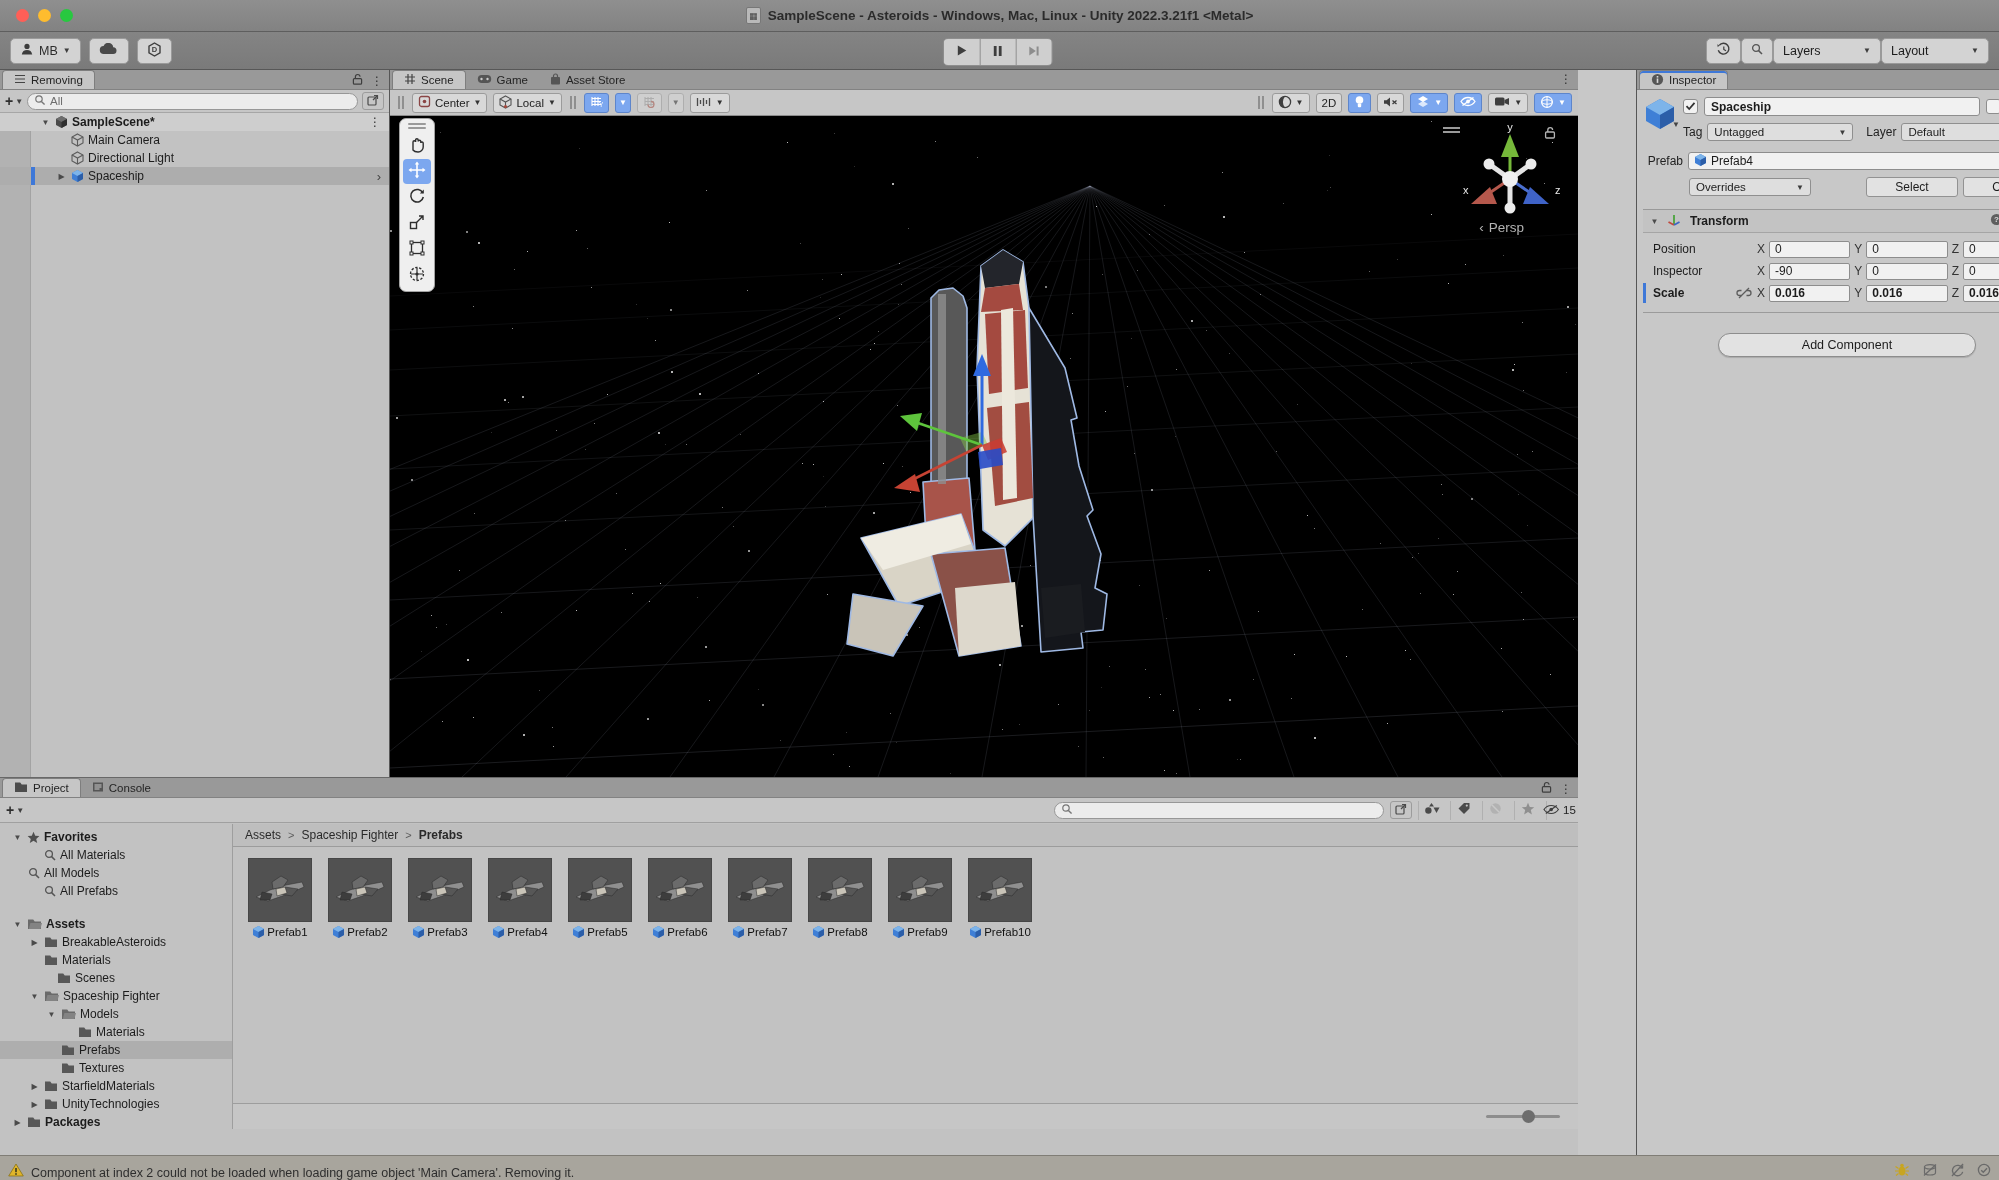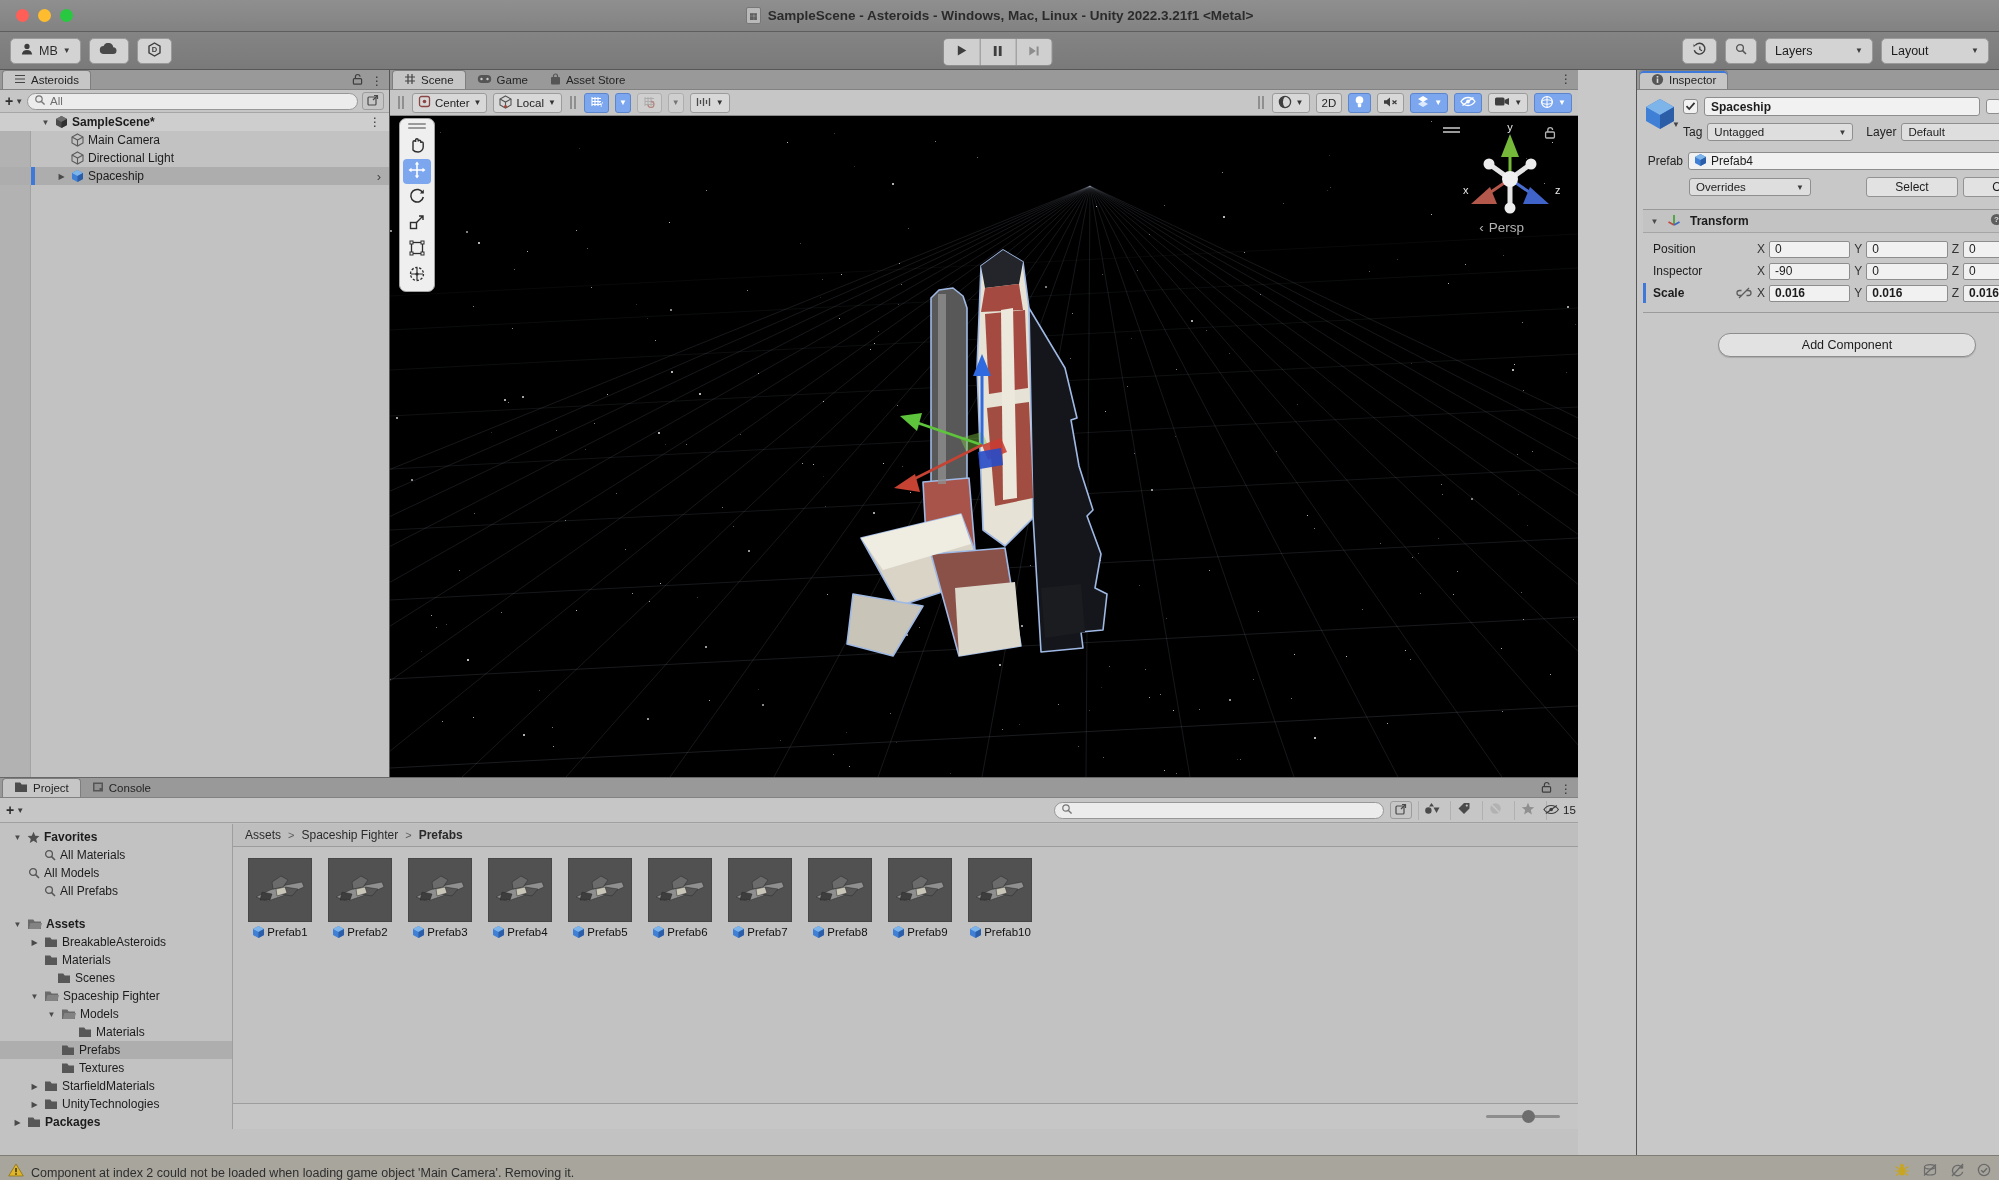--- a/index.html
+++ b/index.html
@@ -24,21 +24,21 @@
     display:flex; align-items:center; padding:0 10px; }
   .tbtn { height:26px; background:#d3d3d3; border:1px solid #9a9a9a; border-radius:5px;
     display:inline-flex; align-items:center; justify-content:center; gap:5px; padding:0 9px;
     color:#2c2c2c; font-size:12.5px; }
   .tgroup { display:flex; gap:8px; align-items:center; }
   #play-group { position:absolute; left:50%; top:6px; transform:translateX(-52%);
     display:flex; border:1px solid #8e8e8e; border-radius:5px; overflow:hidden; }
   .pbtn { width:36px; height:26px; background:#cfcfcf; display:flex; align-items:center; justify-content:center; }
   .pbtn + .pbtn { border-left:1px solid #9a9a9a; }
   .pbtn.dis svg { opacity:.45; }
-  #toolbar-right { margin-left:auto; display:flex; gap:8px; align-items:flex-start; }
+  #toolbar-right { margin-left:auto; display:flex; align-items:flex-start; }
   .dd-toolbar { width:108px; height:26px; background:#d3d3d3; border:1px solid #9a9a9a; border-radius:5px;
     display:flex; align-items:center; justify-content:space-between; padding:0 9px; font-size:12.5px; }
   .caret { font-size:8px; color:#3d3d3d; }
 
   
   .tabstrip { height:20px; background:#999999; border-bottom:1px solid #828282;
     display:flex; align-items:flex-end; padding-left:2px; position:relative; }
   .tab { display:inline-flex; align-items:center; gap:5px; height:19px; padding:0 11px;
     font-size:11.5px; color:#242424; }
   .tab.active { background:#c6c6c6; border:1px solid #7e7e7e; border-bottom:none;
@@ -260,21 +260,21 @@
       </div>
     </div>
   </div>
 
   <div id="hierarchy">
     <div class="tabstrip">
       <div class="tab active">
         <span id="ic-hier"><svg width="12" height="10" viewBox="0 0 12 10">
               <path d="M1 1.5h10M1 5h10M1 8.5h10" stroke="#444" stroke-width="1.2"></path>
             </svg></span>
-        <span>Asteroids</span>
+        <span>Removing</span>
       </div>
       <div class="strip-icons">
         <span id="ic-lock-h"><svg width="11" height="12" viewBox="0 0 11 12">
               <rect x="1.4" y="5.6" width="8.2" height="5.6" rx="1" fill="none" stroke="#3e3e3e" stroke-width="1.2"></rect>
               <path d="M3.4 5.6V3.8a2.3 2.3 0 0 1 4.6 0" fill="none" stroke="#3e3e3e" stroke-width="1.2"></path>
             </svg></span>
         <span class="kebab">⋮</span>
       </div>
     </div>
     <div id="h-searchrow">

